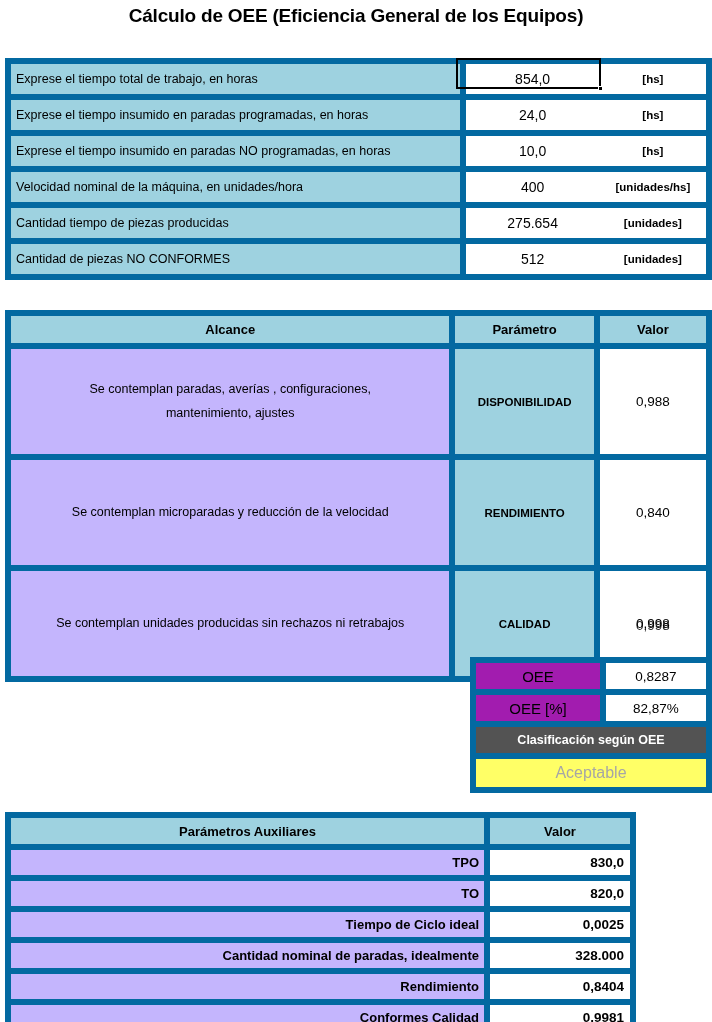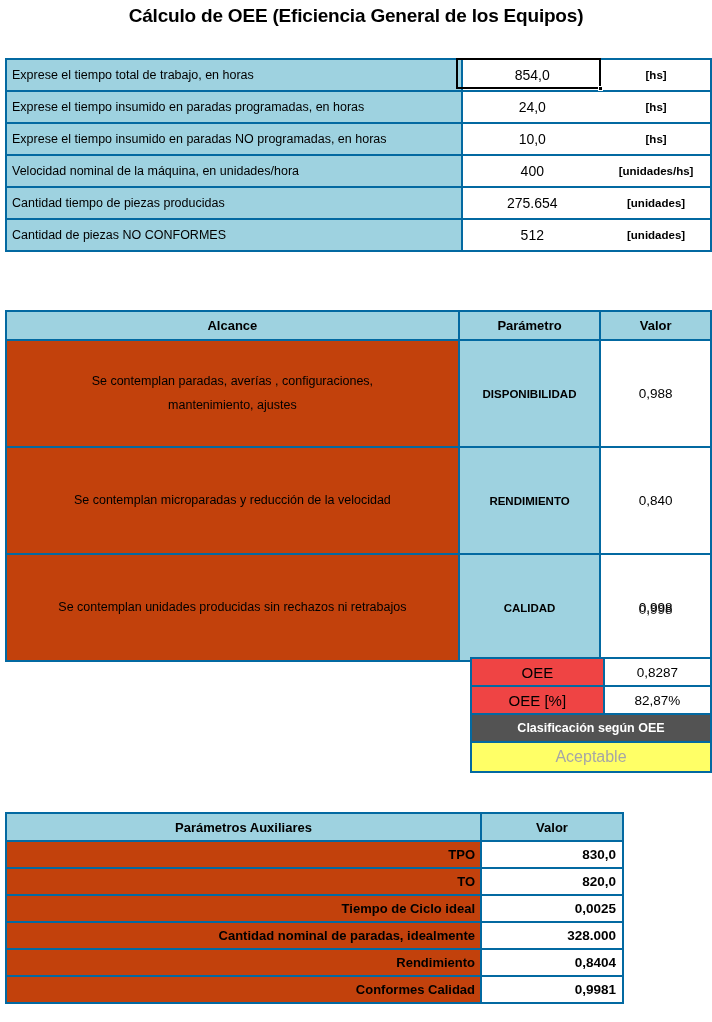--- a/index.html
+++ b/index.html
@@ -30,33 +30,33 @@
   }
 
   
   table.grid {
     position: absolute;
     border-collapse: collapse;
     table-layout: fixed;
     font-size: 12.5px;
   }
   table.grid td, table.grid th {
-    border: 2px solid #0369a1;
+    border: 6px solid #0369a1;
     padding: 0 5px;
     font-weight: normal;
     vertical-align: middle;
     overflow: hidden;
     white-space: nowrap;
   }
 
   
   .teal   { background: #9ed2e0; }
-  .lblue  { background: #c2410c; }
+  .lblue  { background: #c4b5fd; }
   .white  { background: #ffffff; }
-  .gray   { background: #ef4444; }
+  .gray   { background: #a21caf; }
   .dark   { background: #535353; color: #ffffff; }
   .yellow { background: #ffff66; }
 
   
   #t-inputs { left: 5px; top: 58px; }
   #t-inputs td { height: 30px; }
   #t-inputs td.lab { width: 451px; font-size: 12.5px; }
   #t-inputs td.val { width: 135px; text-align: right; font-size: 14px; padding-right: 6px; }
   #t-inputs td.uni { width: 100px; border-left: none; font-size: 11.5px;
                      font-weight: bold; text-align: center; padding-left: 5px; }

